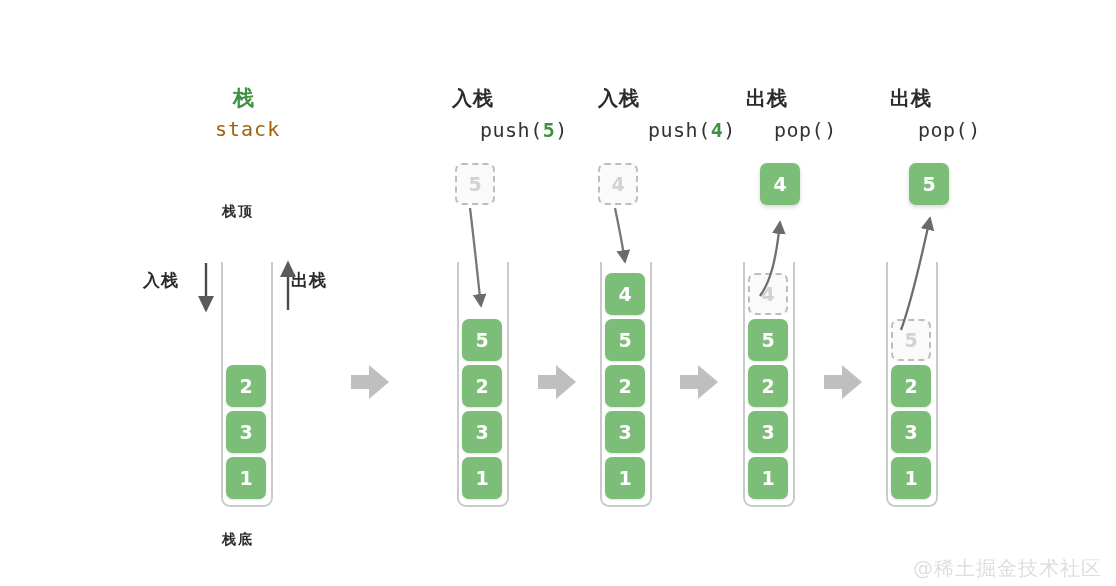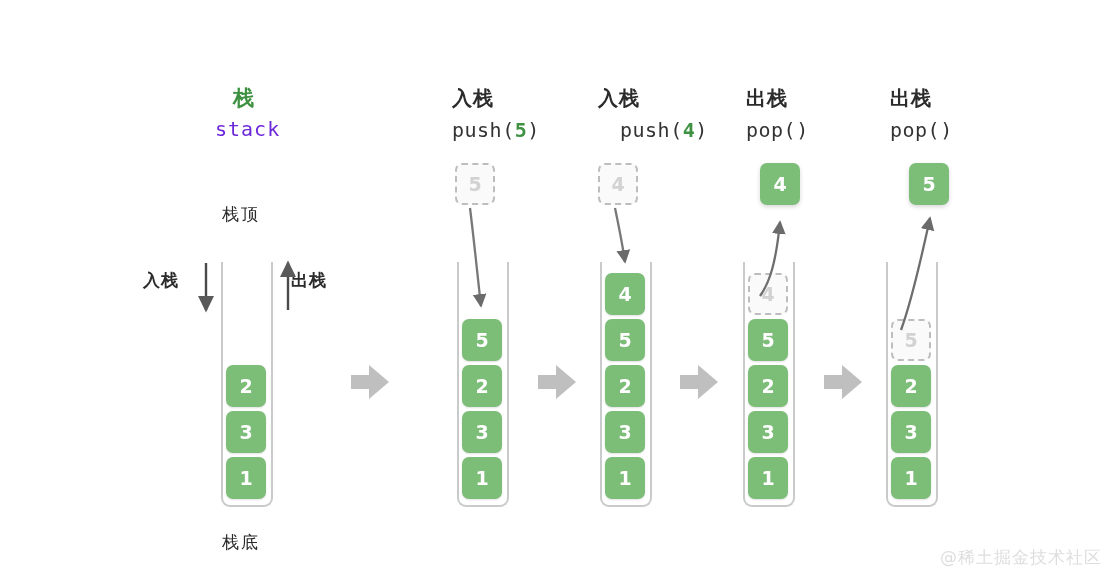--- a/index.html
+++ b/index.html
@@ -6,26 +6,26 @@
   body{
     width:1116px;height:586px;background:#ffffff;
     font-family:"DejaVu Sans","Liberation Sans",sans-serif;
     overflow:hidden;position:relative;
   }
   #stage{position:absolute;left:0;top:0;width:1116px;height:586px;}
 
   
   .t{position:absolute;white-space:nowrap;color:#2b2b2b;}
   .title-cn{font-size:21px;font-weight:bold;color:#3d9140;letter-spacing:1px;}
-  .title-en{font-size:20px;font-family:"DejaVu Sans Mono","Liberation Mono",monospace;color:#6d28d9;letter-spacing:1px;}
+  .title-en{font-size:20px;font-family:"DejaVu Sans Mono","Liberation Mono",monospace;color:#a16207;letter-spacing:1px;}
   .col-cn{font-size:20px;font-weight:bold;color:#2b2b2b;letter-spacing:1px;}
-  .col-code{font-size:20px;font-family:"DejaVu Sans Mono","Liberation Mono",monospace;color:#333;letter-spacing:0.5px;}
+  .col-code{font-size:20px;font-family:"DejaVu Sans Mono","Liberation Mono",monospace;color:#333;letter-spacing:0.5px;margin-left:28px;}
   .col-code .hl{color:#3d9140;font-weight:bold;}
   .side-lab{font-size:17px;font-weight:bold;color:#2b2b2b;letter-spacing:1px;}
-  .cap{font-size:17px;font-weight:normal;color:#2b2b2b;letter-spacing:2px;}
+  .cap{font-size:14px;font-weight:bold;color:#2b2b2b;letter-spacing:2px;}
 
   
   .stack-box{
     position:absolute;width:52px;
     border-left:2px solid #c9cacb;
     border-right:2px solid #c9cacb;
     border-bottom:2px solid #c9cacb;
     border-bottom-left-radius:9px;border-bottom-right-radius:9px;
     box-sizing:border-box;background:transparent;
   }
@@ -41,22 +41,22 @@
   .cell.ghost{
     background:#fafafa;border:2px dashed #bdbdbd;
     color:#d2d2d2;box-shadow:none;box-sizing:border-box;
   }
   .cell.floating{box-shadow:0 2px 4px rgba(0,0,0,.16);}
 
   
   #overlay{position:absolute;left:0;top:0;width:1116px;height:586px;pointer-events:none;}
 
   .watermark{
-    position:absolute;right:14px;bottom:17px;
-    font-size:17px;color:#dedede;letter-spacing:1px;
+    position:absolute;right:14px;bottom:4px;
+    font-size:20px;color:#dedede;letter-spacing:1px;
   }
 </style>
 </head>
 <body>
 
 <div id="stage">
 
   <div class="t title-cn" style="left:233px;top:84px;">栈</div>
   <div class="t title-en" style="left:215px;top:117px;">stack</div>
 

